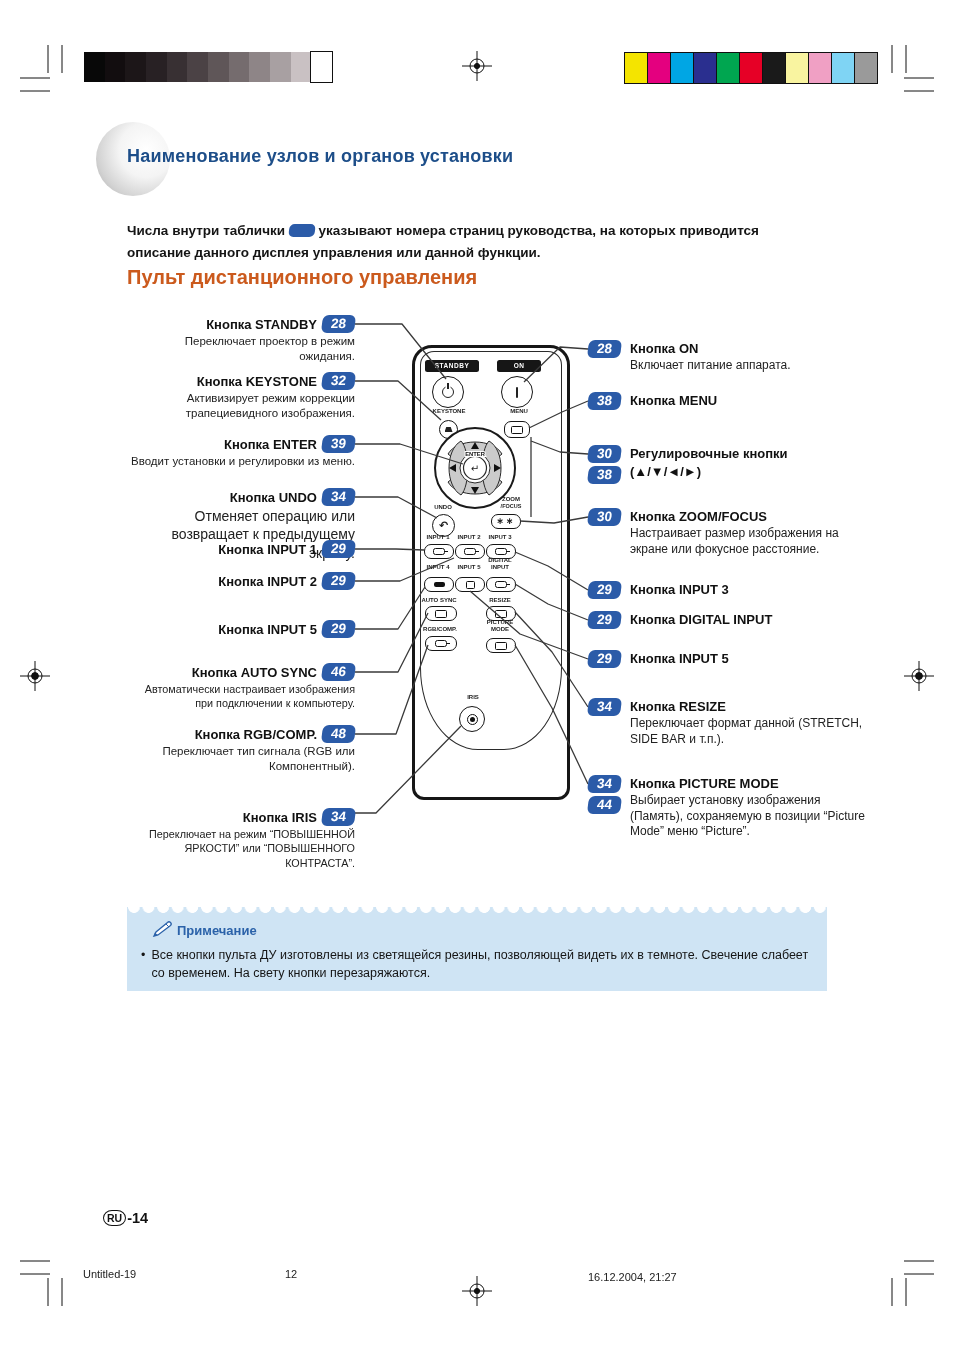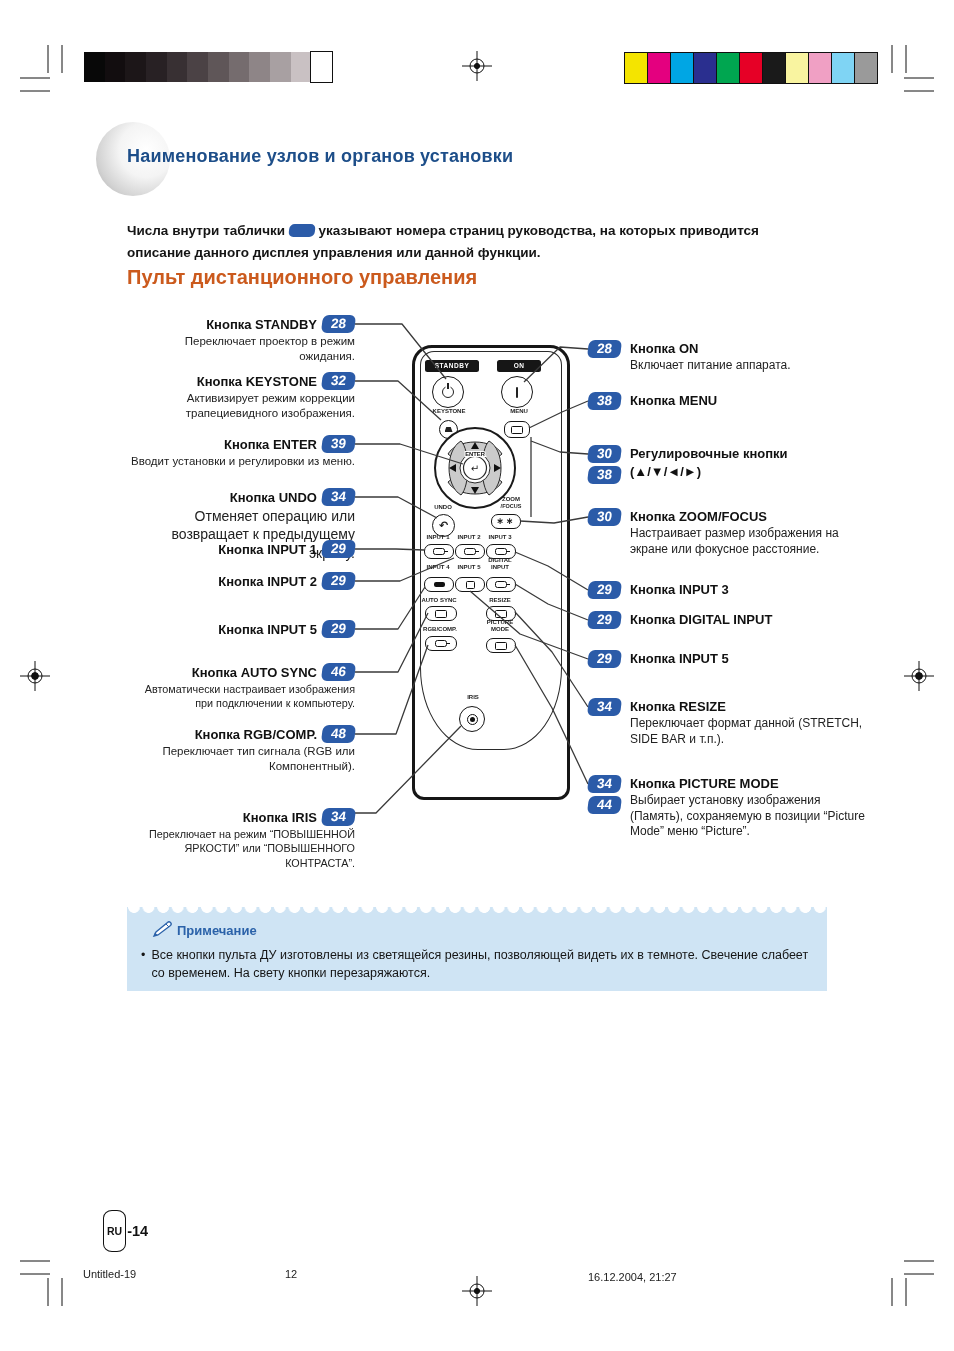--- a/index.html
+++ b/index.html
@@ -79,21 +79,21 @@
   .note::before{content:'';position:absolute;left:0;right:0;top:0;height:7px;
       background-image:radial-gradient(circle at 7px 0px,#fff 5.6px,rgba(255,255,255,0) 6.2px);
       background-size:14.6px 7px;background-repeat:repeat-x;}
   .note-head{position:absolute;left:24px;top:13px;display:flex;align-items:flex-end;gap:4px;}
   .note-head-label{font-size:13px;font-weight:bold;color:#2b62a9;}
   .note-body{position:absolute;left:14px;top:40px;width:668px;font-size:12.5px;line-height:1.4;color:#151515;
              display:flex;gap:6px;}
 
   
   .pageno{position:absolute;left:103px;top:1210px;display:flex;align-items:center;font-weight:bold;z-index:2;}
-  .lang-oval{display:inline-block;border:1.6px solid #111;border-radius:9px/8px;padding:13px 3px;
+  .lang-oval{display:inline-block;border:1.6px solid #111;border-radius:9px/8px;padding:0 3px;
              font-size:10.5px;line-height:14px;}
   .pageno-num{font-size:14.5px;margin-left:1px;}
   .printfoot{position:absolute;top:1268px;left:0;width:954px;font-size:11px;color:#222;z-index:2;}
   .pf-doc{position:absolute;left:83px;}
   .pf-sheet{position:absolute;left:285px;}
   .pf-time{position:absolute;left:588px;top:3px;}
 </style>
 </head>
 <body>
 

